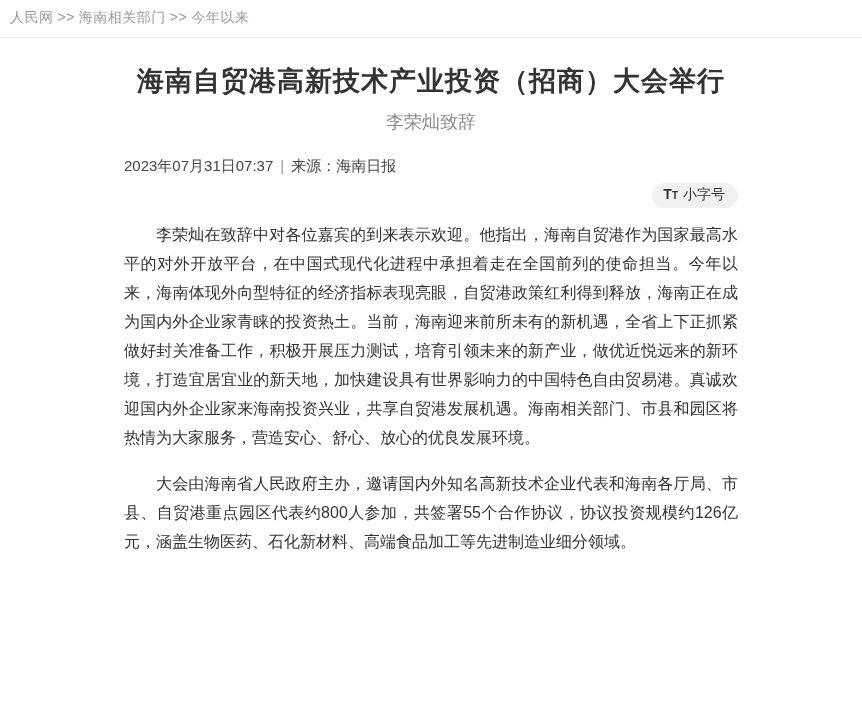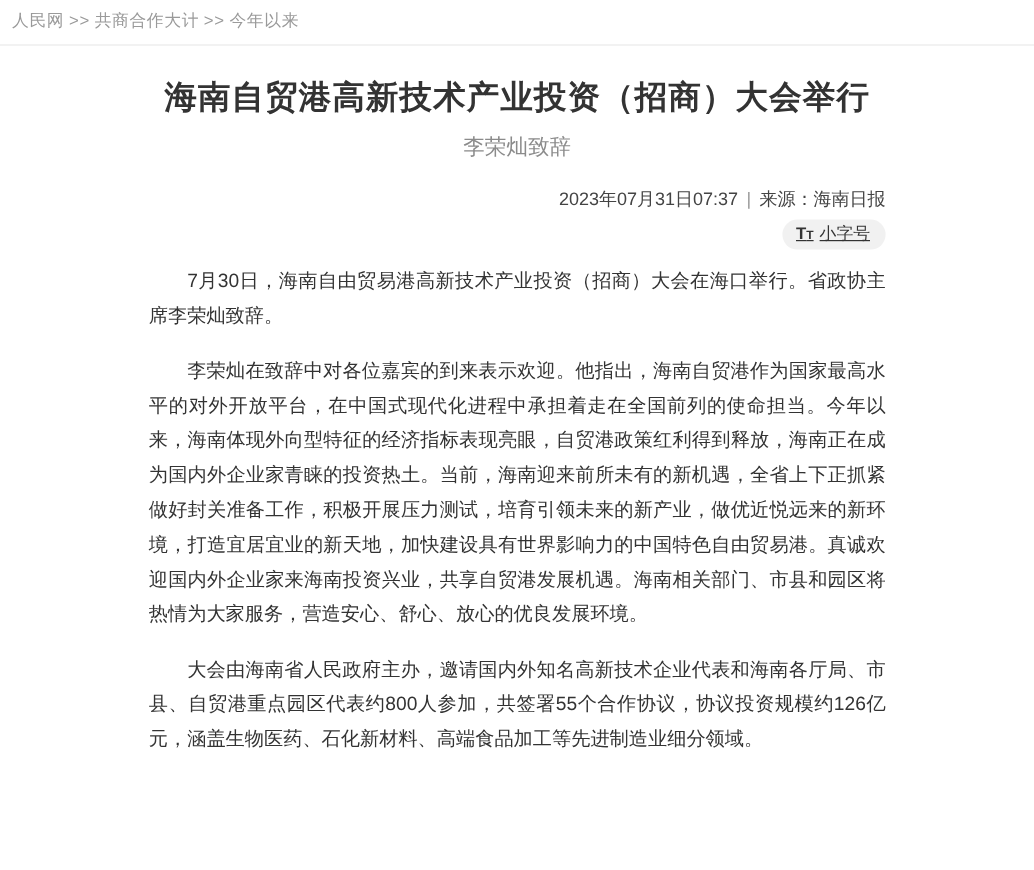--- a/index.html
+++ b/index.html
@@ -47,21 +47,21 @@
     line-height: 1.2;
   }
   .article-subtitle {
     margin-top: 13px;
     text-align: center;
     font-size: 18px;
     color: #8b8b8b;
   }
   .article-meta {
     margin-top: 23px;
-    text-align: right;
+    text-align: left;
     font-size: 15px;
     color: #444444;
   }
   .article-meta .pipe {
     margin: 0 7px;
     color: #999999;
   }
   .article-meta .source-link {
     color: #444444;
     text-decoration: none;
@@ -74,21 +74,20 @@
   }
   .font-pill {
     display: inline-block;
     background: #f1f1f1;
     border-radius: 13px;
     padding: 3px 13px 4px 11px;
     font-size: 14px;
     color: #333333;
     cursor: pointer;
     user-select: none;
-    text-decoration: underline;
   }
   .tt-icon { margin-right: 5px; }
   .tt-icon .t-big   { font-size: 14px; font-weight: bold; }
   .tt-icon .t-small { font-size: 10px; font-weight: bold; }
   
   .orig-title {
     margin-top: 19px;
     font-size: 15px;
     color: #333333;
     line-height: 22px;
@@ -99,39 +98,38 @@
     color: #333333;
     line-height: 29px;
     text-indent: 2em;
     text-align: justify;
   }
 </style>
 </head>
 <body>
 
 <div class="breadcrumb">
-  <a>人民网</a><span class="sep">&gt;&gt;</span><a>共商合作大计</a><span class="sep">&gt;&gt;</span><a>今年以来</a>
+  <a>人民网</a><span class="sep">&gt;&gt;</span><a>海南相关部门</a><span class="sep">&gt;&gt;</span><a>今年以来</a>
 </div>
 
 <div class="content">
 
   <h1 class="article-title">海南自贸港高新技术产业投资（招商）大会举行</h1>
 
   <div class="article-subtitle">李荣灿致辞</div>
 
   <div class="article-meta">
     <span>2023年07月31日07:37</span><span class="pipe">|</span><span>来源：</span><a class="source-link">海南日报</a>
   </div>
 
   <div class="toolbar">
     <span class="font-pill">
       <span class="tt-icon"><span class="t-big">T</span><span class="t-small">T</span></span><span>小字号</span>
     </span>
   </div>
 
 
   <div class="paragraphs">
-      <p>7月30日，海南自由贸易港高新技术产业投资（招商）大会在海口举行。省政协主席李荣灿致辞。</p>
       <p>李荣灿在致辞中对各位嘉宾的到来表示欢迎。他指出，海南自贸港作为国家最高水平的对外开放平台，在中国式现代化进程中承担着走在全国前列的使命担当。今年以来，海南体现外向型特征的经济指标表现亮眼，自贸港政策红利得到释放，海南正在成为国内外企业家青睐的投资热土。当前，海南迎来前所未有的新机遇，全省上下正抓紧做好封关准备工作，积极开展压力测试，培育引领未来的新产业，做优近悦远来的新环境，打造宜居宜业的新天地，加快建设具有世界影响力的中国特色自由贸易港。真诚欢迎国内外企业家来海南投资兴业，共享自贸港发展机遇。海南相关部门、市县和园区将热情为大家服务，营造安心、舒心、放心的优良发展环境。</p>
       <p>大会由海南省人民政府主办，邀请国内外知名高新技术企业代表和海南各厅局、市县、自贸港重点园区代表约800人参加，共签署55个合作协议，协议投资规模约126亿元，涵盖生物医药、石化新材料、高端食品加工等先进制造业细分领域。</p>
     </div>
 
 </div>
 
 </body></html>

